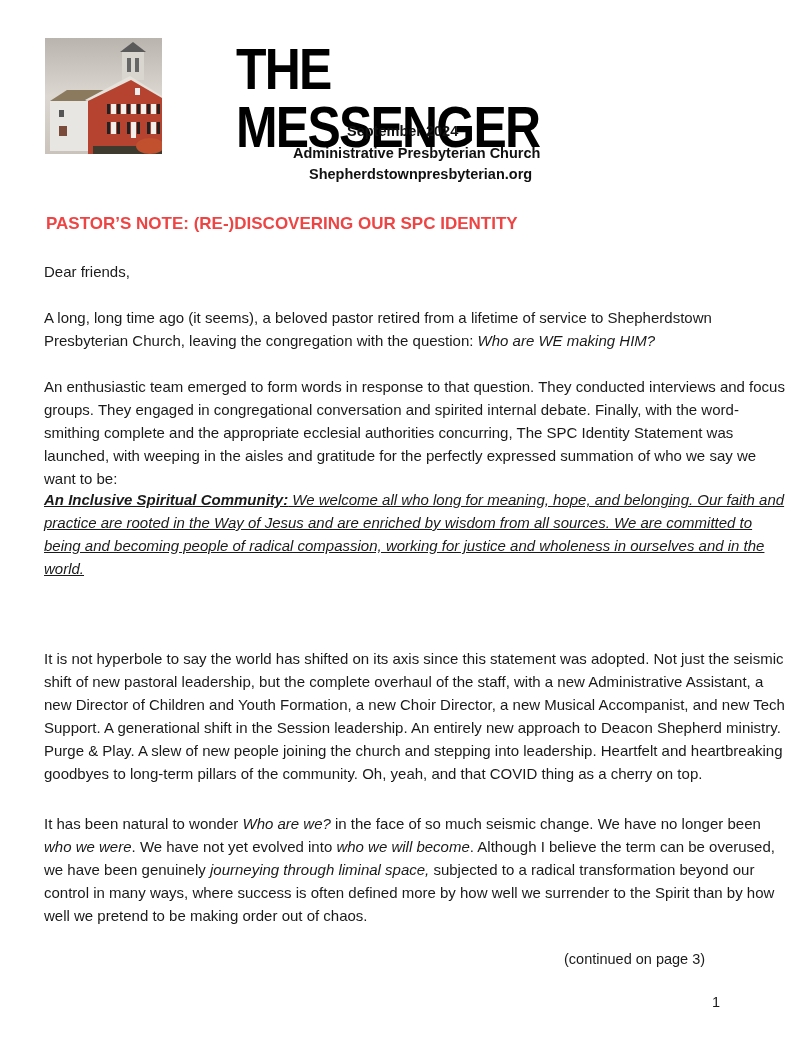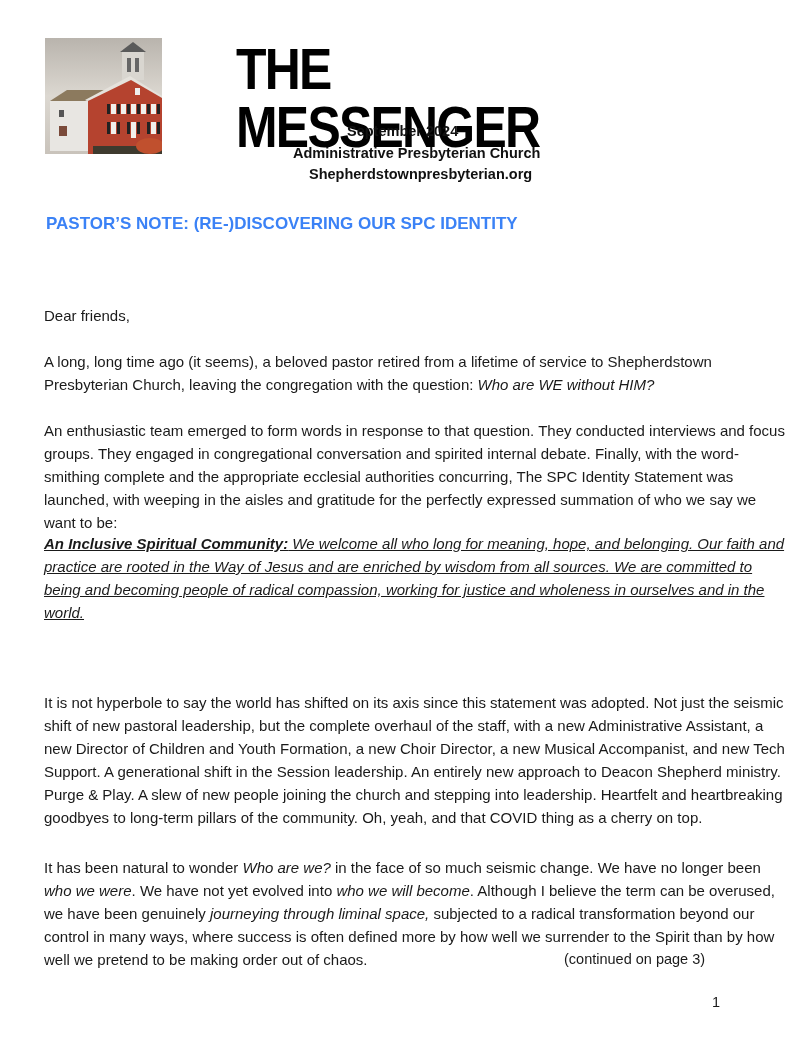--- a/index.html
+++ b/index.html
@@ -3,22 +3,22 @@
 <meta charset="utf-8">
 <style>
   html, body { margin: 0; padding: 0; background: #ffffff; }
   body { width: 803px; height: 1043px; position: relative; overflow: hidden;
          font-family: "Liberation Sans", sans-serif; color: #111111; }
   .photo { position: absolute; left: 45px; top: 38px; width: 117px; height: 116px; overflow: hidden; }
   .masthead { position: absolute; left: 236px; top: 40px; width: 400px; text-align: left;
               font-family: "Liberation Sans", sans-serif; font-weight: bold; font-size: 58px;
               letter-spacing: -2px; transform: scaleX(0.86); transform-origin: left top; color: #000; line-height: 1; }
   .sub { position: absolute; font-weight: bold; font-size: 14.5px; color: #111; line-height: 1; white-space: nowrap; }
-  .heading { position: absolute; left: 46px; top: 214px; font-weight: bold; font-size: 17px; color: #3b82f6; white-space: nowrap; }
-  .body { position: absolute; left: 44px; width: 745px; font-size: 15px; line-height: 23px; color: #1a1a1a; margin-top: 44px; }
+  .heading { position: absolute; left: 46px; top: 214px; font-weight: bold; font-size: 17px; color: #ef4444; white-space: nowrap; }
+  .body { position: absolute; left: 44px; width: 745px; font-size: 15px; line-height: 23px; color: #1a1a1a; }
   .body p { margin: 0; }
   .cont { position: absolute; left: 564px; top: 951px; font-size: 14.5px; color: #1a1a1a; }
   .pagenum { position: absolute; left: 712px; top: 994px; font-size: 14.5px; color: #1a1a1a; }
   i { font-style: italic; }
 </style>
 </head>
 <body>
 
 <div class="photo">
   <svg width="117" height="116" viewBox="0 0 117 116">
@@ -77,21 +77,21 @@
 <div class="sub" style="left:293px; top:146px;">Administrative Presbyterian Church</div>
 <div class="sub" style="left:309px; top:167px;">Shepherdstownpresbyterian.org</div>
 
 <div class="heading">PASTOR’S NOTE: (RE-)DISCOVERING OUR SPC IDENTITY</div>
 
 <div class="body" style="top:260px;">
   <p>Dear friends,</p>
 </div>
 
 <div class="body" style="top:306px;">
-  <p><span>A long, long time ago (it seems), a beloved pastor retired from a lifetime of service to Shepherdstown Presbyterian Church, leaving the congregation with the question: </span><i>Who are WE without HIM?</i></p>
+  <p><span>A long, long time ago (it seems), a beloved pastor retired from a lifetime of service to Shepherdstown Presbyterian Church, leaving the congregation with the question: </span><i>Who are WE making HIM?</i></p>
 </div>
 
 <div class="body" style="top:375px;">
   <p>An enthusiastic team emerged to form words in response to that question. They conducted interviews and focus groups. They engaged in congregational conversation and spirited internal debate. Finally, with the word-smithing complete and the appropriate ecclesial authorities concurring, The SPC Identity Statement was launched, with weeping in the aisles and gratitude for the perfectly expressed summation of who we say we want to be:</p>
 </div>
 
 <div class="body" style="top:488px;text-decoration:underline;">
   <p><i><b>An Inclusive Spiritual Community:</b><span> We welcome all who long for meaning, hope, and belonging. Our faith and practice are rooted in the Way of Jesus and are enriched by wisdom from all sources. We are committed to being and becoming people of radical compassion, working for justice and wholeness in ourselves and in the world.</span></i></p>
 </div>
 

